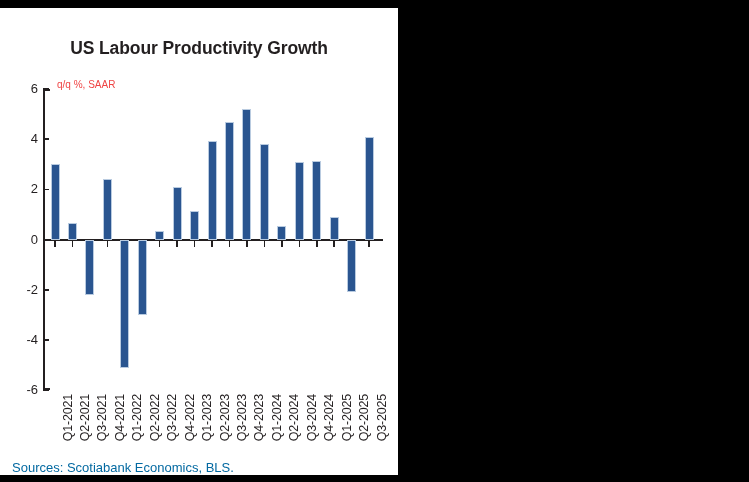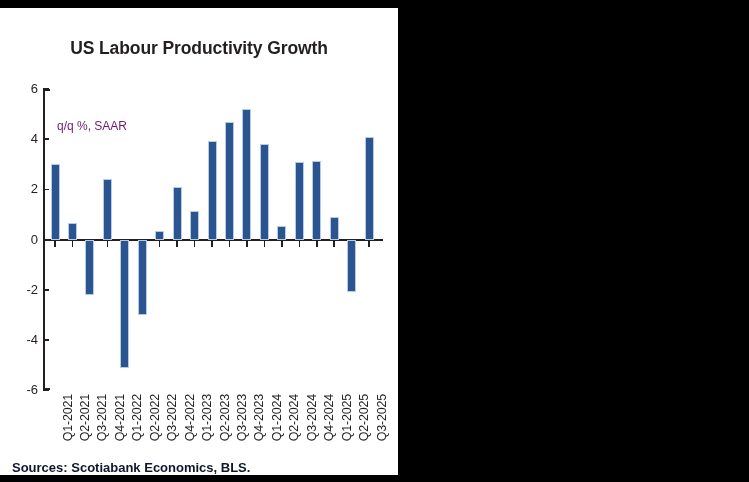--- a/index.html
+++ b/index.html
@@ -39,24 +39,23 @@
     font-weight: bold;
     color: #231f20;
     letter-spacing: -0.1px;
     white-space: nowrap;
   }
   
   #axis-note {
     position: absolute;
     left: 57px;
     top: 71px;
-    font-size: 12px;
-    color: #701a75;
-    white-space: nowrap;
-    margin-top: 40px;
+    font-size: 10px;
+    color: #ef4444;
+    white-space: nowrap;
   }
   
   
   #plot {
     position: absolute;
     left: 0px;
     top: 0px;
     width: 398px;
     height: 467px;
   }
@@ -131,23 +130,22 @@
     transform-origin: left top;
     transform: rotate(-90deg) translateX(-100%);
     letter-spacing: -0.2px;
   }
   
   #sources {
     position: absolute;
     left: 12px;
     top: 452px;
     font-size: 13px;
-    color: #0f172a;
-    white-space: nowrap;
-    font-weight: bold;
+    color: #0369a1;
+    white-space: nowrap;
   }
 </style>
 </head>
 <body>
 
 <div id="screen">
 
   <div id="panel">
 
     <div id="chart-title">US Labour Productivity Growth</div>

